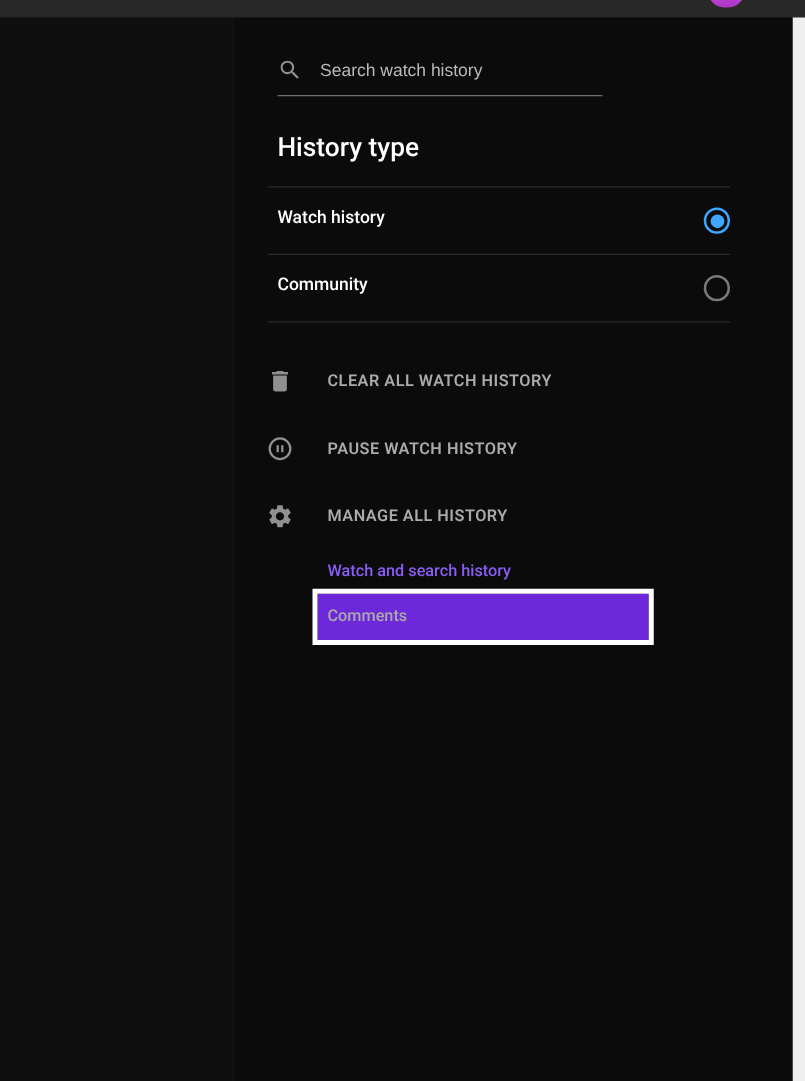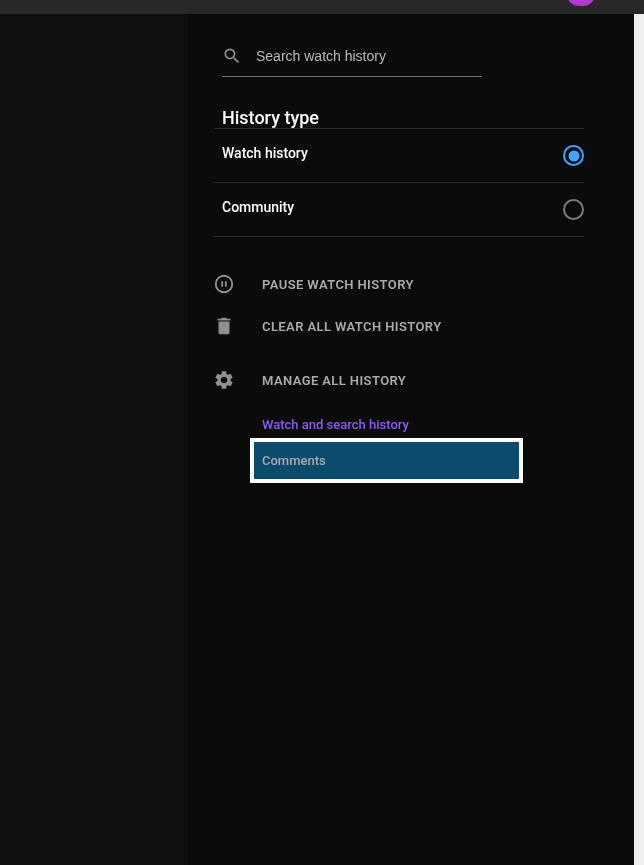--- a/index.html
+++ b/index.html
@@ -73,23 +73,24 @@
       border: none;
       outline: none;
       color: #fff;
       font-size: 14px;
       width: 100%;
     }
     .search-input::placeholder {
       color: #b9b9b9;
     }
     .section-title {
-      font-size: 18px;
+      font-size: 21px;
       font-weight: 500;
       color: #fff;
+      margin-bottom: 18px;
     }
     .divider {
       height: 1px;
       background: #2a2a2a;
       width: 370px;
       margin-left: -8px;
     }
     .radio-row {
       display: flex;
       align-items: flex-start;
@@ -156,21 +157,21 @@
     .sublink {
       display: block;
       font-size: 13px;
       font-weight: 500;
       color: #8b5cf6;
       padding: 10px 0 10px 0;
       cursor: pointer;
     }
     .sublink-highlighted {
       outline: 4px solid #fff;
-      background: #0c4a6e;
+      background: #6d28d9;
       padding: 11px 0 11px 8px;
       margin-left: -8px;
       margin-right: 100px;
       width: 265px;
       color: #aaaaaa;
     }
     .gap-top {
       margin-top: 12px;
     }
   </style>
@@ -205,41 +206,41 @@
   <div class="divider"></div>
 
   <div class="radio-row">
     <span class="radio-label">Community</span>
     <span class="radio"></span>
   </div>
 
   <div class="divider"></div>
 
   <div class="actions">
+
+    <div class="action-row">
+      <span class="action-icon">
+        <svg width="20" height="20" viewBox="0 0 24 24" fill="#909090">
+          <path d="M6 19c0 1.1.9 2 2 2h8c1.1 0 2-.9 2-2V7H6v12zM19 4h-3.5l-1-1h-5l-1 1H5v2h14V4z"></path>
+        </svg>
+      </span>
+      <span class="action-label">CLEAR ALL WATCH HISTORY</span>
+    </div>
 
     <div class="action-row gap-top">
       <span class="action-icon">
         <svg width="20" height="20" viewBox="0 0 24 24" fill="none" stroke="#909090" stroke-width="2">
           <circle cx="12" cy="12" r="9"></circle>
           <line x1="10" y1="9" x2="10" y2="15" stroke-width="2"></line>
           <line x1="14" y1="9" x2="14" y2="15" stroke-width="2"></line>
         </svg>
       </span>
       <span class="action-label">PAUSE WATCH HISTORY</span>
     </div>
 
-    <div class="action-row">
-      <span class="action-icon">
-        <svg width="20" height="20" viewBox="0 0 24 24" fill="#909090">
-          <path d="M6 19c0 1.1.9 2 2 2h8c1.1 0 2-.9 2-2V7H6v12zM19 4h-3.5l-1-1h-5l-1 1H5v2h14V4z"></path>
-        </svg>
-      </span>
-      <span class="action-label">CLEAR ALL WATCH HISTORY</span>
-    </div>
-
     <div class="action-row gap-top">
       <span class="action-icon">
         <svg width="20" height="20" viewBox="0 0 24 24" fill="#909090">
           <path d="M19.14 12.94c.04-.3.06-.61.06-.94 0-.32-.02-.64-.07-.94l2.03-1.58c.18-.14.23-.41.12-.61l-1.92-3.32c-.12-.22-.37-.29-.59-.22l-2.39.96c-.5-.38-1.03-.7-1.62-.94l-.36-2.54c-.04-.24-.24-.41-.48-.41h-3.84c-.24 0-.43.17-.47.41l-.36 2.54c-.59.24-1.13.57-1.62.94l-2.39-.96c-.22-.08-.47 0-.59.22L2.74 8.87c-.12.21-.08.47.12.61l2.03 1.58c-.05.3-.09.63-.09.94s.02.64.07.94l-2.03 1.58c-.18.14-.23.41-.12.61l1.92 3.32c.12.22.37.29.59.22l2.39-.96c.5.38 1.03.7 1.62.94l.36 2.54c.05.24.24.41.48.41h3.84c.24 0 .44-.17.47-.41l.36-2.54c.59-.24 1.13-.56 1.62-.94l2.39.96c.22.08.47 0 .59-.22l1.92-3.32c.12-.22.07-.47-.12-.61l-2.01-1.58zM12 15.6c-1.98 0-3.6-1.62-3.6-3.6s1.62-3.6 3.6-3.6 3.6 1.62 3.6 3.6-1.62 3.6-3.6 3.6z"></path>
         </svg>
       </span>
       <span class="action-label">MANAGE ALL HISTORY</span>
     </div>
 
     <div class="sublinks">

